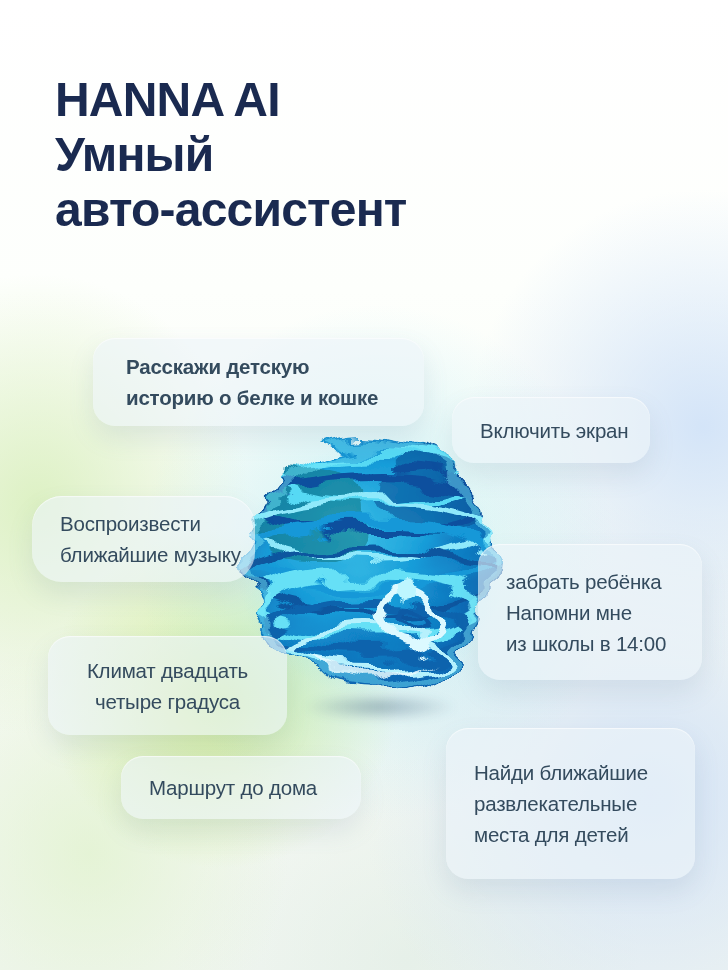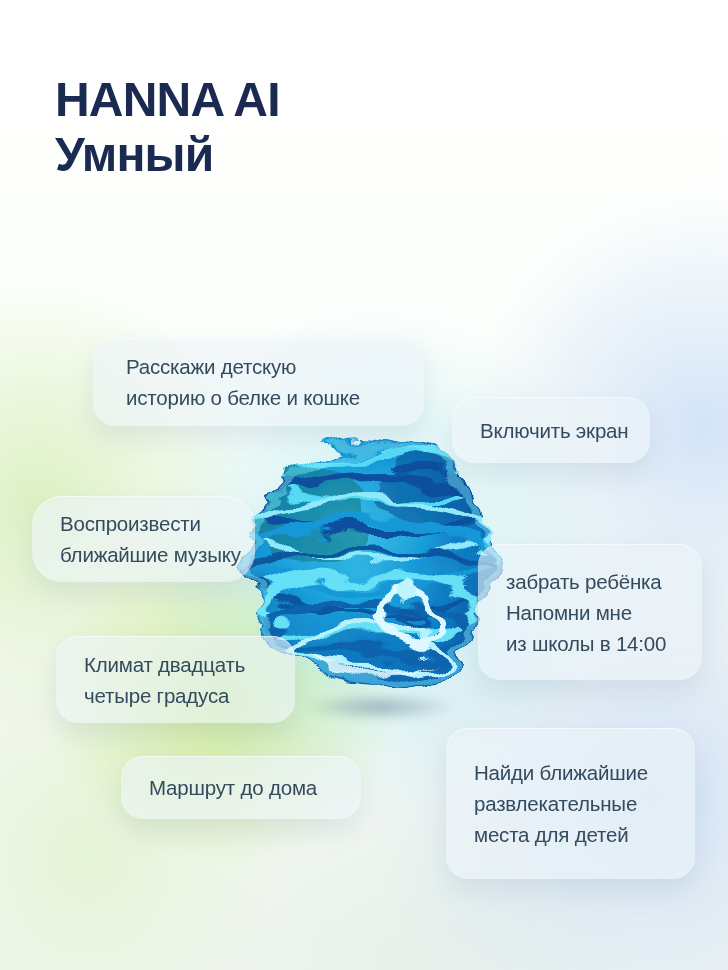--- a/index.html
+++ b/index.html
@@ -54,37 +54,38 @@
     border-radius:22px;
     background:rgba(235,243,248,0.62);
     box-shadow:0 12px 26px rgba(96,125,155,0.14), inset 0 1px 1px rgba(255,255,255,0.65);
     display:flex;flex-direction:column;justify-content:center;
     padding:0 28px;
     color:#344b5e;
     font-size:20.5px;line-height:31px;letter-spacing:-0.2px;
     box-sizing:border-box;
   }
   .bubble .line{display:block;white-space:nowrap;}
-  #bubble-story   {left:93px;  top:338px; width:331px; height:88px;  padding-left:33px;}
+  #bubble-story   {left:93px;  top:338px; width:331px; height:88px;  padding-left:33px;font-weight:bold;}
   #bubble-screen  {left:452px; top:397px; width:198px; height:66px;}
   #bubble-music   {left:32px;  top:496px; width:223px; height:86px;border-radius:30px;}
   #bubble-reminder{left:478px; top:544px; width:224px; height:136px;}
-  #bubble-climate {left:56px;  top:636px; width:239px; height:87px;}
+  #bubble-climate {left:48px;  top:636px; width:239px; height:99px;align-items:center;}
   #bubble-route   {left:121px; top:756px; width:240px; height:63px;}
   #bubble-places  {left:446px; top:728px; width:249px; height:151px;}
 </style>
 </head>
 <body>
 
 <div class="poster">
   <div class="bg"></div>
 
   <header class="title">
     <span class="line">HANNA AI</span>
     <span class="line">Умный</span>
+    <span class="line">авто-ассистент</span>
   </header>
 
   <div class="sphere-glow"></div>
   <div class="sphere-shadow"></div>
 
   <svg class="sphere" viewBox="0 0 304 296" width="304" height="296" aria-hidden="true">
     <defs>
       <radialGradient id="base" cx="40%" cy="38%" r="78%">
         <stop offset="0%" stop-color="#3fc3e8"></stop>
         <stop offset="42%" stop-color="#169bd8"></stop>

